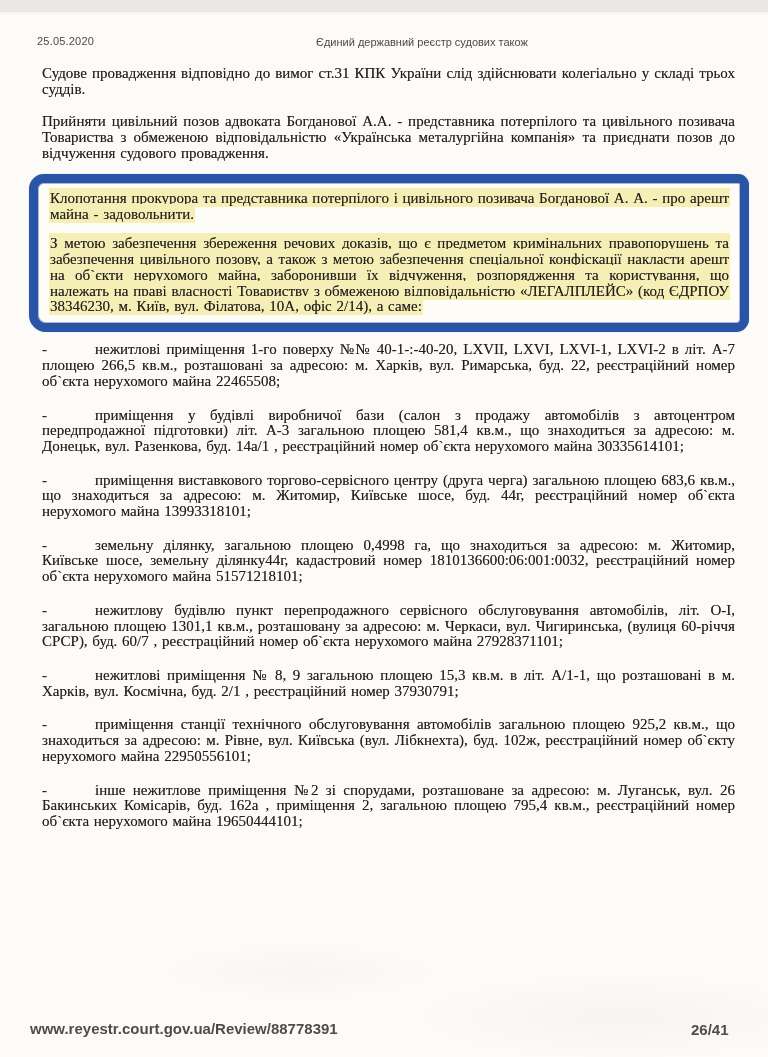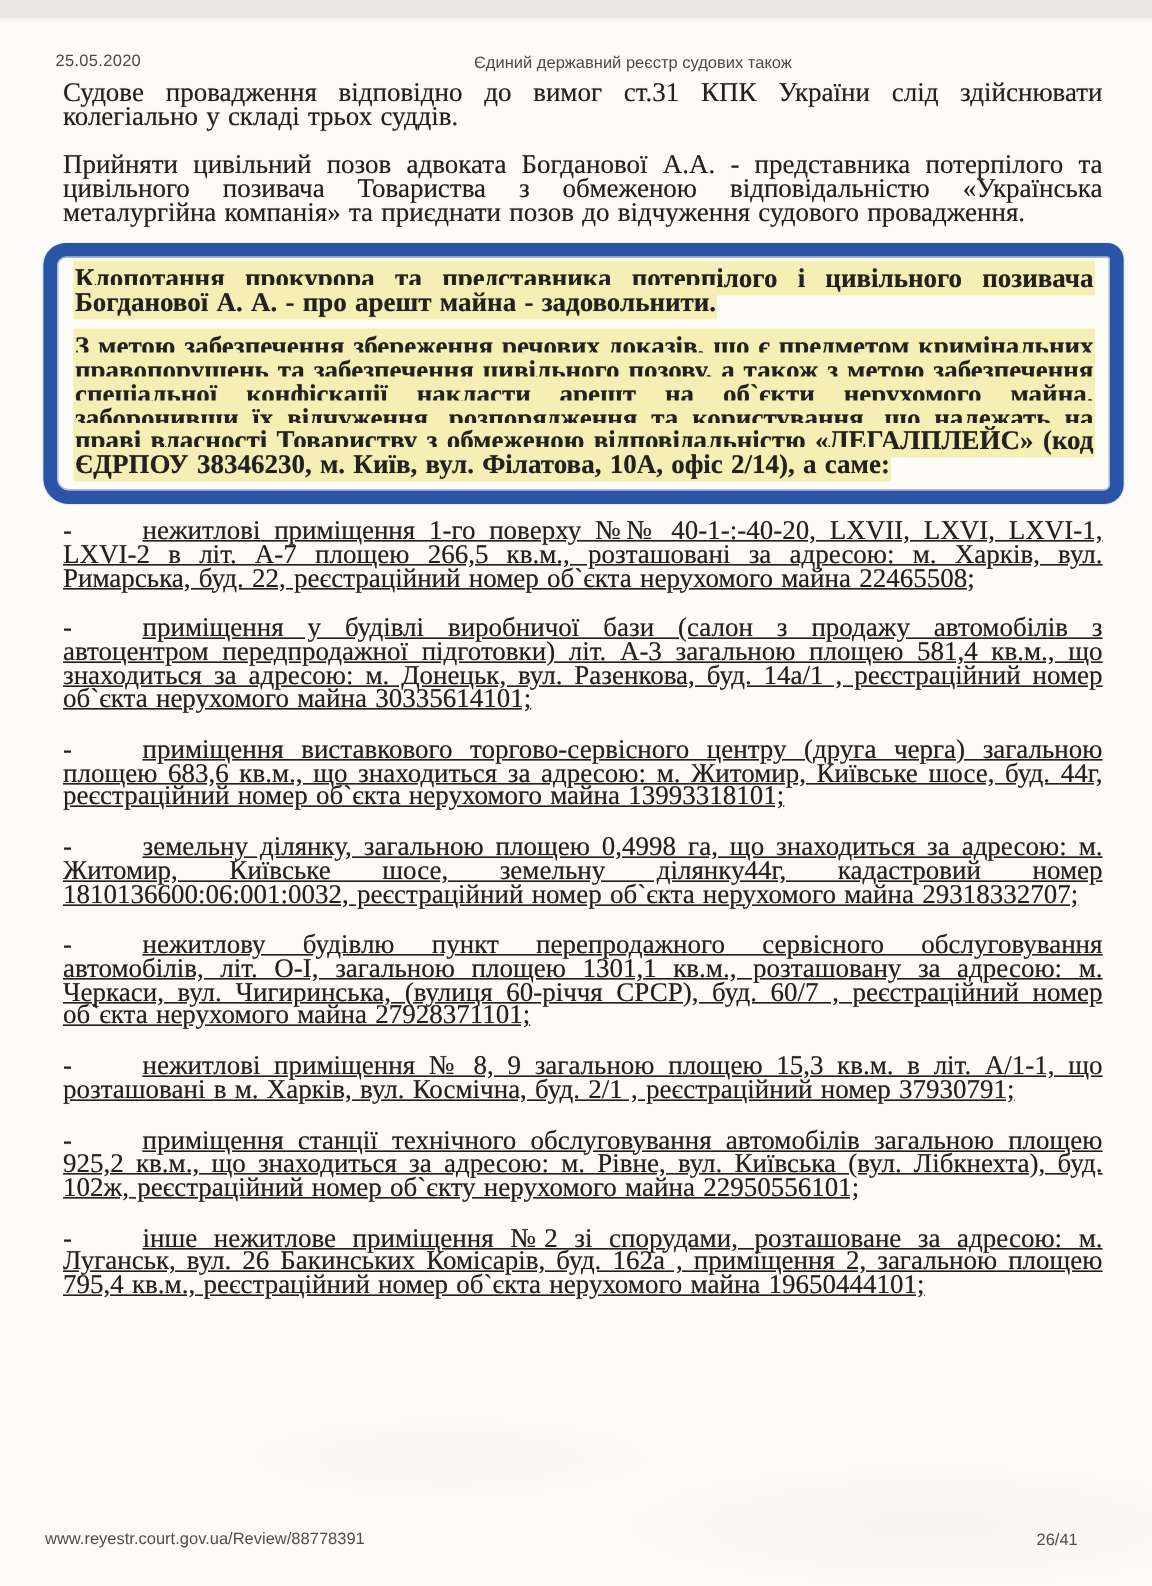--- a/index.html
+++ b/index.html
@@ -22,54 +22,54 @@
       linear-gradient(to bottom, rgba(140,140,138,.05), transparent 4px);
   }
   .hdr{
     position:absolute;top:22px;left:0;right:0;height:16px;
     font-family:"Liberation Sans", sans-serif;
     font-size:11px;color:#4b4a48;
   }
   .hdr .date{position:absolute;left:37px;top:1px;letter-spacing:.2px;}
   .hdr .title{position:absolute;left:316px;top:2px;white-space:nowrap;}
   .content{
-    position:absolute;top:42px;left:42px;right:33px;
-    font-size:18px;line-height:15.7px;
+    position:absolute;top:54px;left:42px;right:33px;
+    font-size:15px;line-height:15.7px;
     text-align:justify;
     text-shadow:0 0 .5px rgba(45,42,40,.55);
     word-spacing:1px;
   }
   .content p{margin:0;}
   .p1{margin-bottom:17px !important;}
   .p2{margin-bottom:12px !important;}
   .marker-box{
     border:9px solid var(--marker,#2a55a6);
     border-radius:15px 11px 13px 17px;
     padding:8px 10px 9px 11px;
     margin:0 -14px 10px -13px;
     background:#fdfcf6;
     box-shadow:inset 0 0 0 1px rgba(26,64,140,.35), 0 0 1px rgba(26,64,140,.4);
   }
-  .marker-box p{margin:0;font-weight:bold;}
+  .marker-box p{margin:0;}
   .marker-box .gap{margin-bottom:14px !important;}
   .hl{
     background:var(--hl,#f6efb5);
     padding:1.5px 1px;
     box-decoration-break:clone;
     -webkit-box-decoration-break:clone;
   }
-  .items{margin-top:9px;text-decoration:underline;}
+  .items{margin-top:9px;}
   .item{margin-top:18px;}
   .item:first-child{margin-top:0;}
   .dash{display:inline-block;min-width:6px;}
   .tab{display:inline-block;width:47px;}
   .ftr{
     position:absolute;top:1006px;left:30px;right:0;height:16px;
     font-family:"Liberation Sans", sans-serif;
-    font-size:11px;color:#4e4d4b;
+    font-size:15px;color:#4e4d4b;font-weight:bold;
   }
   .ftr .url{position:absolute;left:0;top:2px;}
   .ftr .pageno{position:absolute;left:661px;top:3px;}
   .scan-edge{
     position:absolute;left:0;right:0;bottom:0;height:5px;
     background:linear-gradient(to right,#c9c8c5 0%,#e6e5e2 25%,#d2d1ce 55%,#efeeeb 80%,#d9d8d5 100%);
     opacity:.55;
   }
 </style>
 </head>
@@ -90,21 +90,21 @@
 
     <div class="marker-box">
       <p class="gap"><span class="hl">Клопотання прокурора та представника потерпілого і цивільного позивача Богданової А. А. - про арешт майна - задовольнити.</span></p>
       <p><span class="hl">З метою забезпечення збереження речових доказів, що є предметом кримінальних правопорушень та забезпечення цивільного позову, а також з метою забезпечення спеціальної конфіскації накласти арешт на об`єкти нерухомого майна, заборонивши їх відчуження, розпорядження та користування, що належать на праві власності Товариству з обмеженою відповідальністю «ЛЕГАЛПЛЕЙС» (код ЄДРПОУ 38346230, м. Київ, вул. Філатова, 10А, офіс 2/14), а саме:</span></p>
     </div>
 
     <div class="items">
       <div class="item"><span class="dash">-</span><span class="tab"></span><span>нежитлові приміщення 1-го поверху №№ 40-1-:-40-20, LXVII, LXVI, LXVI-1, LXVI-2 в літ. А-7 площею 266,5 кв.м., розташовані за адресою: м. Харків, вул. Римарська, буд. 22, реєстраційний номер об`єкта нерухомого майна 22465508;</span></div>
       <div class="item"><span class="dash">-</span><span class="tab"></span><span>приміщення у будівлі виробничої бази (салон з продажу автомобілів з автоцентром передпродажної підготовки) літ. А-3 загальною площею 581,4 кв.м., що знаходиться за адресою: м. Донецьк, вул. Разенкова, буд. 14а/1 , реєстраційний номер об`єкта нерухомого майна 30335614101;</span></div>
       <div class="item"><span class="dash">-</span><span class="tab"></span><span>приміщення виставкового торгово-сервісного центру (друга черга) загальною площею 683,6 кв.м., що знаходиться за адресою: м. Житомир, Київське шосе, буд. 44г, реєстраційний номер об`єкта нерухомого майна 13993318101;</span></div>
-      <div class="item"><span class="dash">-</span><span class="tab"></span><span>земельну ділянку, загальною площею 0,4998 га, що знаходиться за адресою: м. Житомир, Київське шосе, земельну ділянку44г, кадастровий номер 1810136600:06:001:0032, реєстраційний номер об`єкта нерухомого майна 29318332707;</span></div>
+      <div class="item"><span class="dash">-</span><span class="tab"></span><span>земельну ділянку, загальною площею 0,4998 га, що знаходиться за адресою: м. Житомир, Київське шосе, земельну ділянку44г, кадастровий номер 1810136600:06:001:0032, реєстраційний номер об`єкта нерухомого майна 51571218101;</span></div>
       <div class="item"><span class="dash">-</span><span class="tab"></span><span>нежитлову будівлю пункт перепродажного сервісного обслуговування автомобілів, літ. О-І, загальною площею 1301,1 кв.м., розташовану за адресою: м. Черкаси, вул. Чигиринська, (вулиця 60-річчя СРСР), буд. 60/7 , реєстраційний номер об`єкта нерухомого майна 27928371101;</span></div>
       <div class="item"><span class="dash">-</span><span class="tab"></span><span>нежитлові приміщення № 8, 9 загальною площею 15,3 кв.м. в літ. А/1-1, що розташовані в м. Харків, вул. Космічна, буд. 2/1 , реєстраційний номер 37930791;</span></div>
       <div class="item"><span class="dash">-</span><span class="tab"></span><span>приміщення станції технічного обслуговування автомобілів загальною площею 925,2 кв.м., що знаходиться за адресою: м. Рівне, вул. Київська (вул. Лібкнехта), буд. 102ж, реєстраційний номер об`єкту нерухомого майна 22950556101;</span></div>
       <div class="item"><span class="dash">-</span><span class="tab"></span><span>інше нежитлове приміщення №2 зі спорудами, розташоване за адресою: м. Луганськ, вул. 26 Бакинських Комісарів, буд. 162а , приміщення 2, загальною площею 795,4 кв.м., реєстраційний номер об`єкта нерухомого майна 19650444101;</span></div>
     </div>
 
   </div>
 
   <div class="ftr">
     <span class="url">www.reyestr.court.gov.ua/Review/88778391</span>

